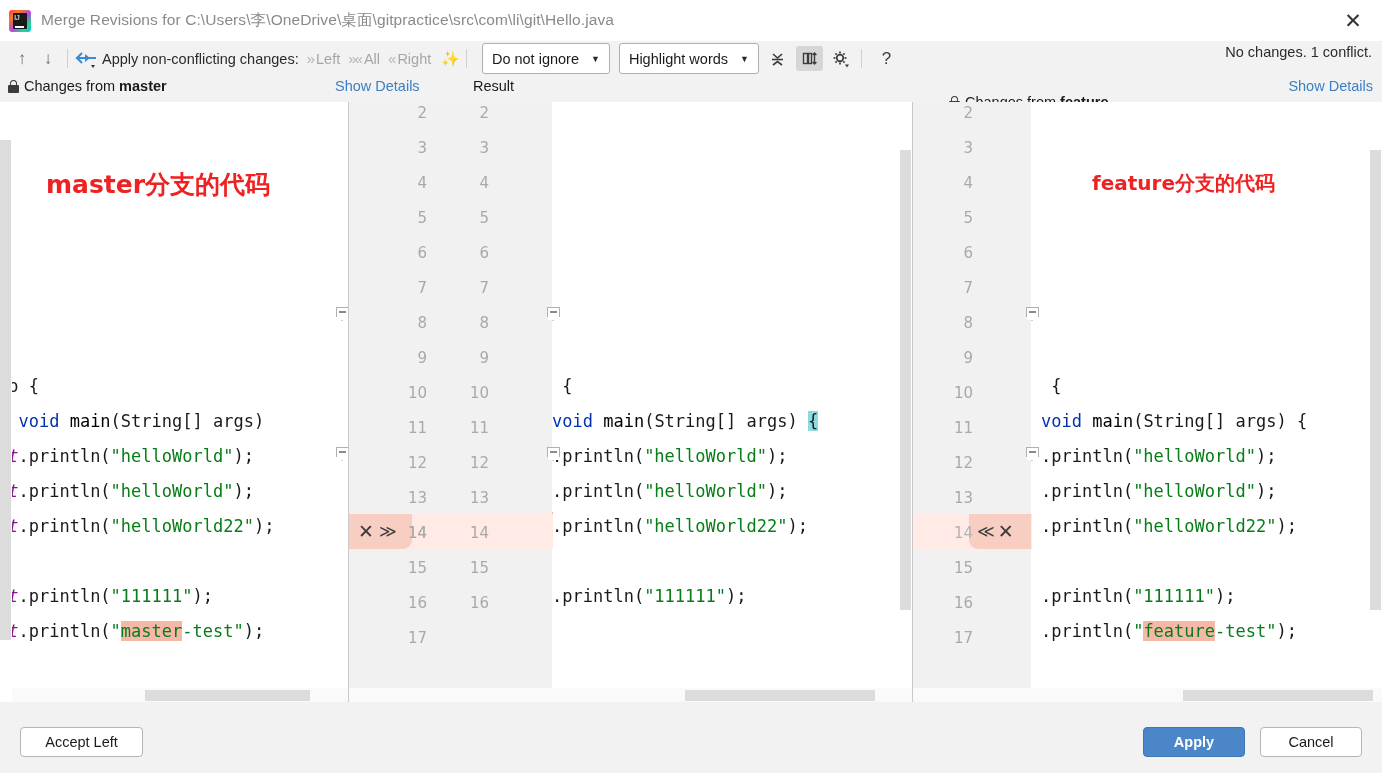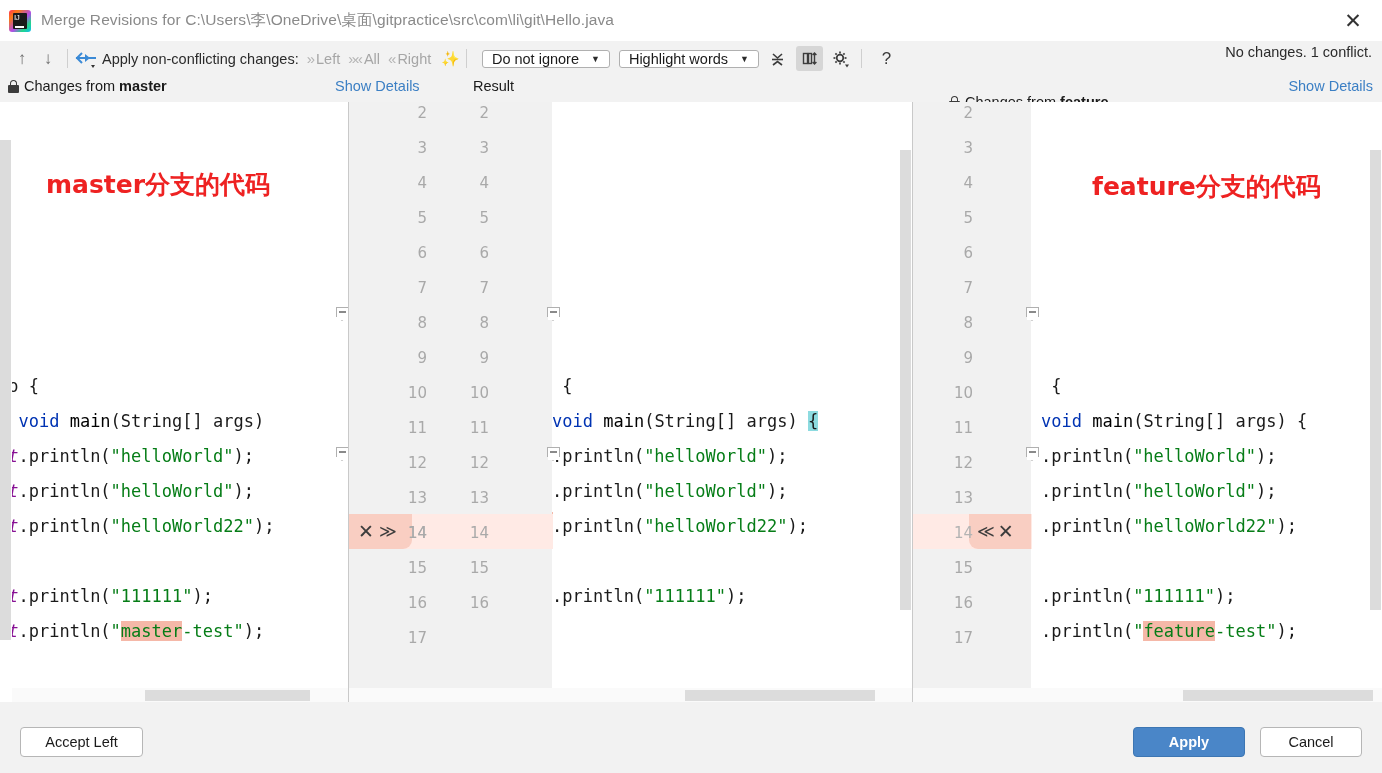--- a/index.html
+++ b/index.html
@@ -66,21 +66,21 @@
   .tb-label {
     font-size: 14.5px; color: #2b2b2b; margin-left: 4px; white-space: nowrap; flex: none;
   }
   .tb-link {
     font-size: 14.5px; color: #a6a6a6; margin-left: 8px; white-space: nowrap;
     display: flex; align-items: center; gap: 3px; cursor: pointer; flex: none;
   }
   .chev { color: #b4b4b4; font-size: 15px; letter-spacing:-2px;}
   .magic-icon { color: #b9b9b9; font-size: 15px; margin-left: 10px; cursor: pointer; flex: none;}
   .combo {
-    height: 18px; border: 1px solid #b0b0b0; border-radius: 3px; background: #fff;
+    height: 31px; border: 1px solid #b0b0b0; border-radius: 3px; background: #fff;
     display: flex; align-items: center; padding: 8px 9px; margin-left: 9px;
     font-size: 14.5px; color: #1a1a1a; cursor: pointer; gap: 12px; flex: none;
   }
   .combo .caret { font-size: 9px; color: #2b2b2b; }
   .tb-icon2 {
     width: 27px; height: 25px; display: flex; align-items: center; justify-content: center;
     color: #3c3c3c; font-size: 15px; cursor: pointer; margin-left: 5px; flex: none;
     border-radius: 3px;
   }
   .tb-icon2.active { background: #d6d6d6; }
@@ -183,39 +183,39 @@
   }
 
   
   .anno {
     position: absolute; color: #ee2222; font-weight: bold;
     font-family: "DejaVu Sans", sans-serif;
     text-shadow: 0 0 2px #fff, 0 0 3px #fff, 1px 1px 0 #fff, -1px -1px 0 #fff;
     white-space: nowrap; pointer-events: none; text-align: center;
   }
   .anno-left  { left: 46px;  top: 168px; font-size: 25px; }
-  .anno-right { left: 1092px; top: 170px; font-size: 25px; }
+  .anno-right { left: 1092px; top: 170px; font-size: 20px; }
   .anno-bottom { left: 270px; top: 652px; font-size: 25px; }
 
   
   .bottombar {
     position: absolute; left: 0; bottom: 0; width: 1382px; height: 62px;
     background: #f2f2f2;
   }
   .btn {
     position: absolute; top: 16px; height: 30px;
     border: 1px solid #b6b6b6; border-radius: 4px; background: #fff;
     font-size: 14.5px; color: #1a1a1a; cursor: pointer;
     display: flex; align-items: center; justify-content: center;
     font-family: "Liberation Sans", sans-serif;
   }
   .btn-accept-left  { left: 20px;  width: 123px; }
   .btn-accept-right { left: 157px; width: 148px; }
   .btn-apply {
-    right: 137px; width: 112px; background: #4a86c8; border-color: #3d76b3;
+    right: 137px; width: 102px; background: #4a86c8; border-color: #3d76b3;
     color: #fff; font-weight: bold;
   }
   .btn-cancel { right: 20px; width: 102px; }
 </style>
 </head>
 <body>
 
 <div id="app">
 
   <div class="titlebar">

